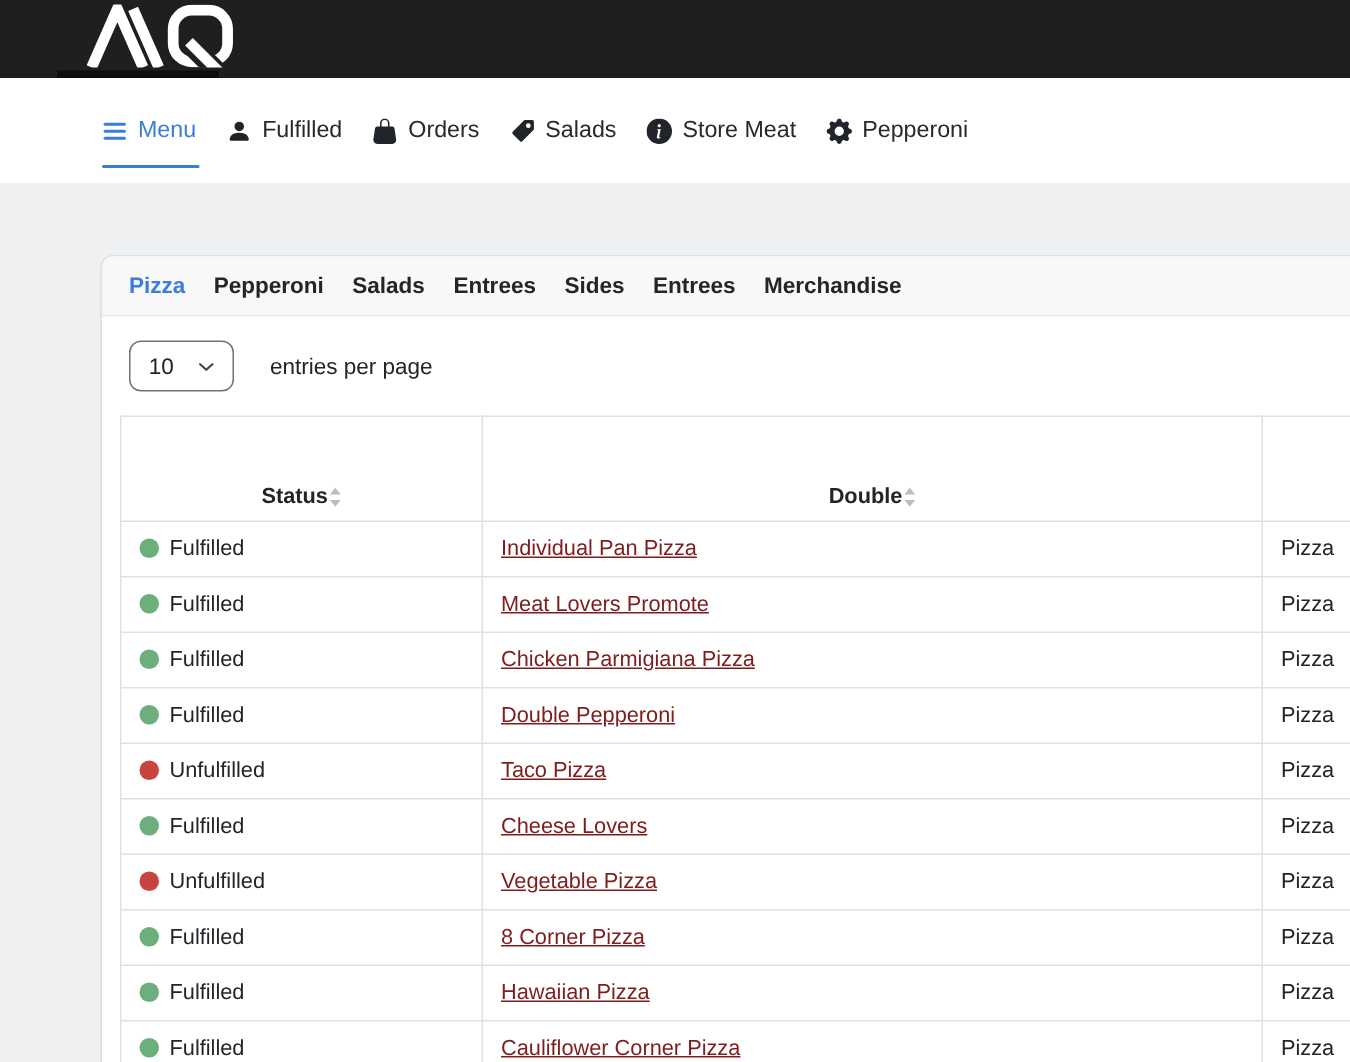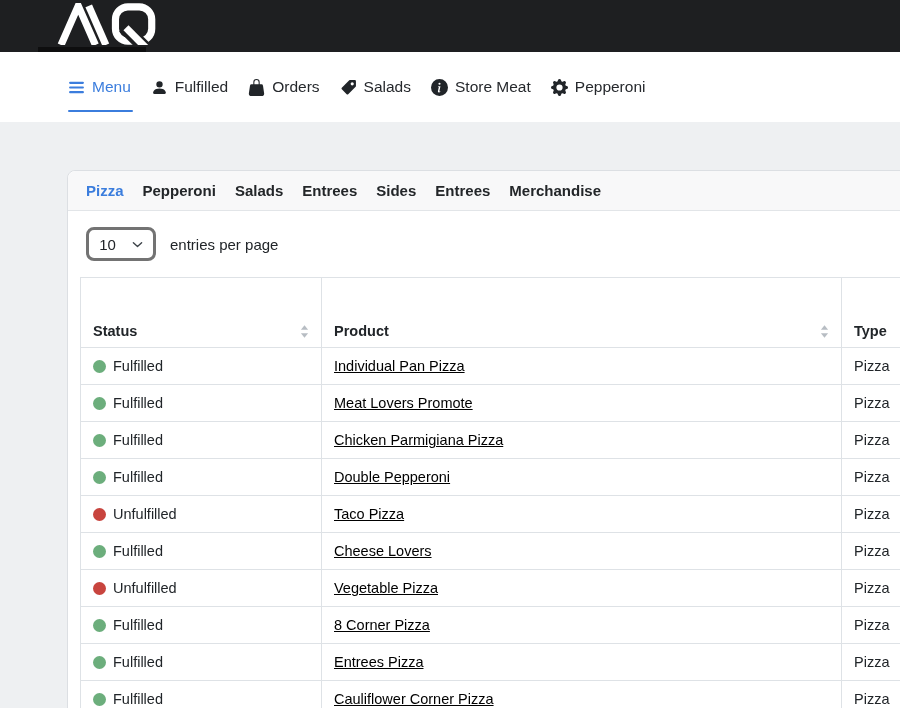--- a/index.html
+++ b/index.html
@@ -25,35 +25,35 @@
   
   .page { padding:48px 0 0 67px; }
   .card { width:1125px; background:#fff; border:1px solid #dcdfe3; border-radius:8px; }
   .card-tabs { height:40px; display:flex; align-items:center; gap:19px; padding:0 18px; background:#f8f8f9; border-bottom:1px solid #e2e5e8; border-radius:8px 8px 0 0; }
   .tab { font-size:15px; font-weight:700; color:#232629; cursor:pointer; }
   .tab.active { color:#3b7ddd; }
   .card-body { padding:14px 12px 20px 12px; }
 
   
   .page-size-row { display:flex; align-items:center; margin:2px 0 16px 6px; }
-  .select { width:70px; height:34px; border:3px solid #737373; border-radius:8px; background:#fff; display:flex; align-items:center; justify-content:center; gap:16px; font-size:15px; color:#212529; cursor:pointer; }
-  .psl { margin-left:14px; font-size:15px; color:#212529; }
+  .select { width:70px; height:34px; border:1px solid #737373; border-radius:8px; background:#fff; display:flex; align-items:center; justify-content:center; gap:16px; font-size:15px; color:#212529; cursor:pointer; }
+  .psl { margin-left:24px; font-size:15px; color:#212529; }
 
   
   table { border-collapse:collapse; table-layout:fixed; width:1103px; font-size:14.5px; }
   th, td { border:1px solid #dee2e6; padding:8px 12px; text-align:left; vertical-align:middle; height:37px; }
   th { font-weight:700; color:#212529; cursor:pointer; }
-  .th-inner { display:flex; align-items:center; justify-content:space-between;margin-top:37px; }
+  .th-inner { display:flex; align-items:center; justify-content:center;margin-top:37px; }
   col.c-status  { width:241px; }
   col.c-product { width:520px; }
   col.c-type    { width:342px; }
   .dot { width:13px; height:13px; border-radius:50%; display:inline-block; margin-right:7px; vertical-align:-2px; background:#9aa0a6; }
   .dot[data-state="Fulfilled"]   { background:#6cae7c; }
   .dot[data-state="Unfulfilled"] { background:#c8443e; }
-  .plink { color:#000000; text-decoration:underline; cursor:pointer; }
+  .plink { color:#7f1d1d; text-decoration:underline; cursor:pointer; }
 
   .summary { margin:16px 0 0 2px; font-size:15px; color:#3a4046; }
 
   .icon-dark { fill:#212529; }
 </style>
 </head>
 <body>
 
 <header class="topbar">
   <span aria-label="AIQ">
@@ -166,21 +166,21 @@
                 <span style="display:flex;">
                     <svg width="9" height="13" viewBox="0 0 10 14">
                       <path d="M5 0 L9 5 H1 Z" fill="#b7bdc3"></path>
                       <path d="M5 14 L1 9 H9 Z" fill="#b7bdc3"></path>
                     </svg>
                   </span>
               </span>
             </th>
             <th>
               <span class="th-inner">
-                <span>Product</span>
+                <span>Double</span>
                 <span style="display:flex;">
                     <svg width="9" height="13" viewBox="0 0 10 14">
                       <path d="M5 0 L9 5 H1 Z" fill="#b7bdc3"></path>
                       <path d="M5 14 L1 9 H9 Z" fill="#b7bdc3"></path>
                     </svg>
                   </span>
               </span>
             </th>
             <th>
               <span class="th-inner">
@@ -226,21 +226,21 @@
             <td><a class="plink">Vegetable Pizza</a></td>
             <td>Pizza</td>
           </tr>
           <tr>
             <td><span class="dot" data-state="Fulfilled"></span><span>Fulfilled</span></td>
             <td><a class="plink">8 Corner Pizza</a></td>
             <td>Pizza</td>
           </tr>
           <tr>
             <td><span class="dot" data-state="Fulfilled"></span><span>Fulfilled</span></td>
-            <td><a class="plink">Entrees Pizza</a></td>
+            <td><a class="plink">Hawaiian Pizza</a></td>
             <td>Pizza</td>
           </tr>
           <tr>
             <td><span class="dot" data-state="Fulfilled"></span><span>Fulfilled</span></td>
             <td><a class="plink">Cauliflower Corner Pizza</a></td>
             <td>Pizza</td>
           </tr>
         </tbody>
       </table>
 

